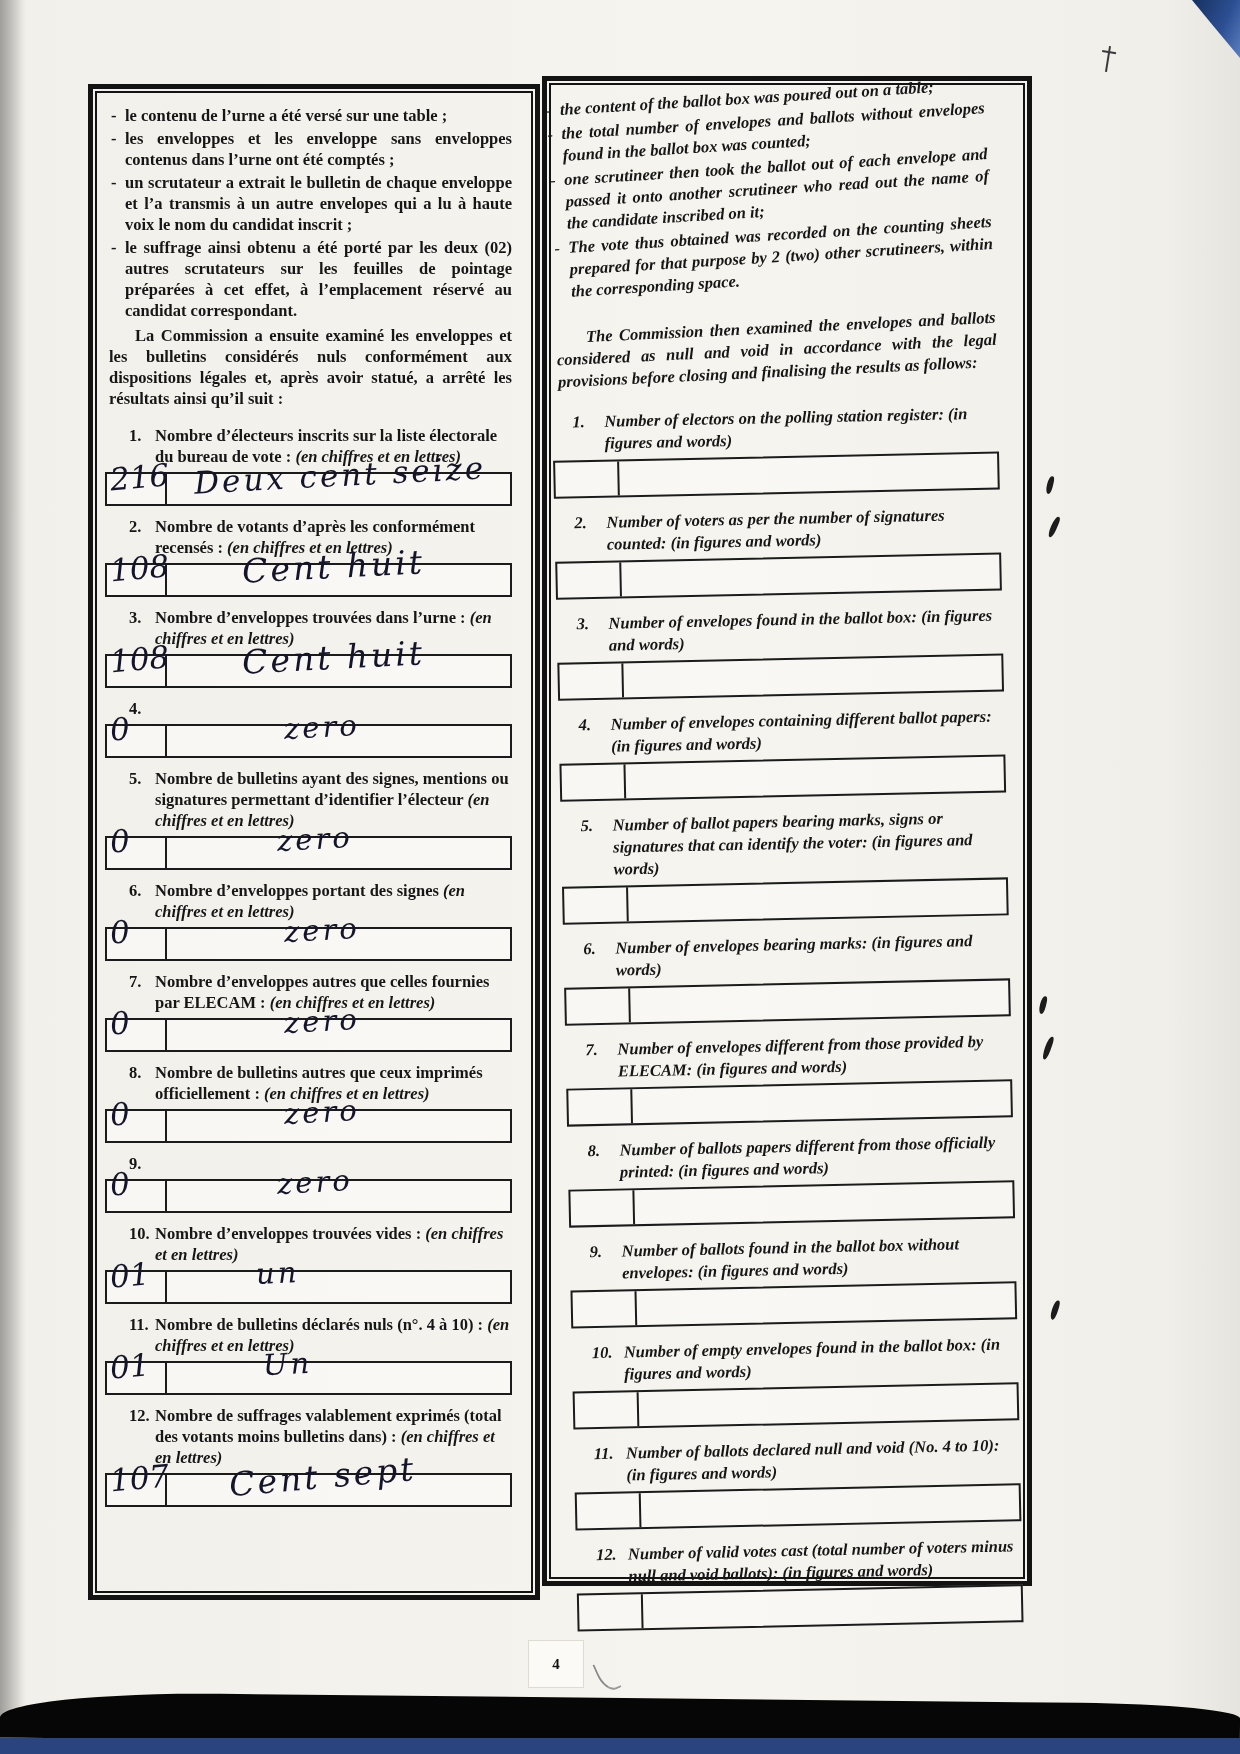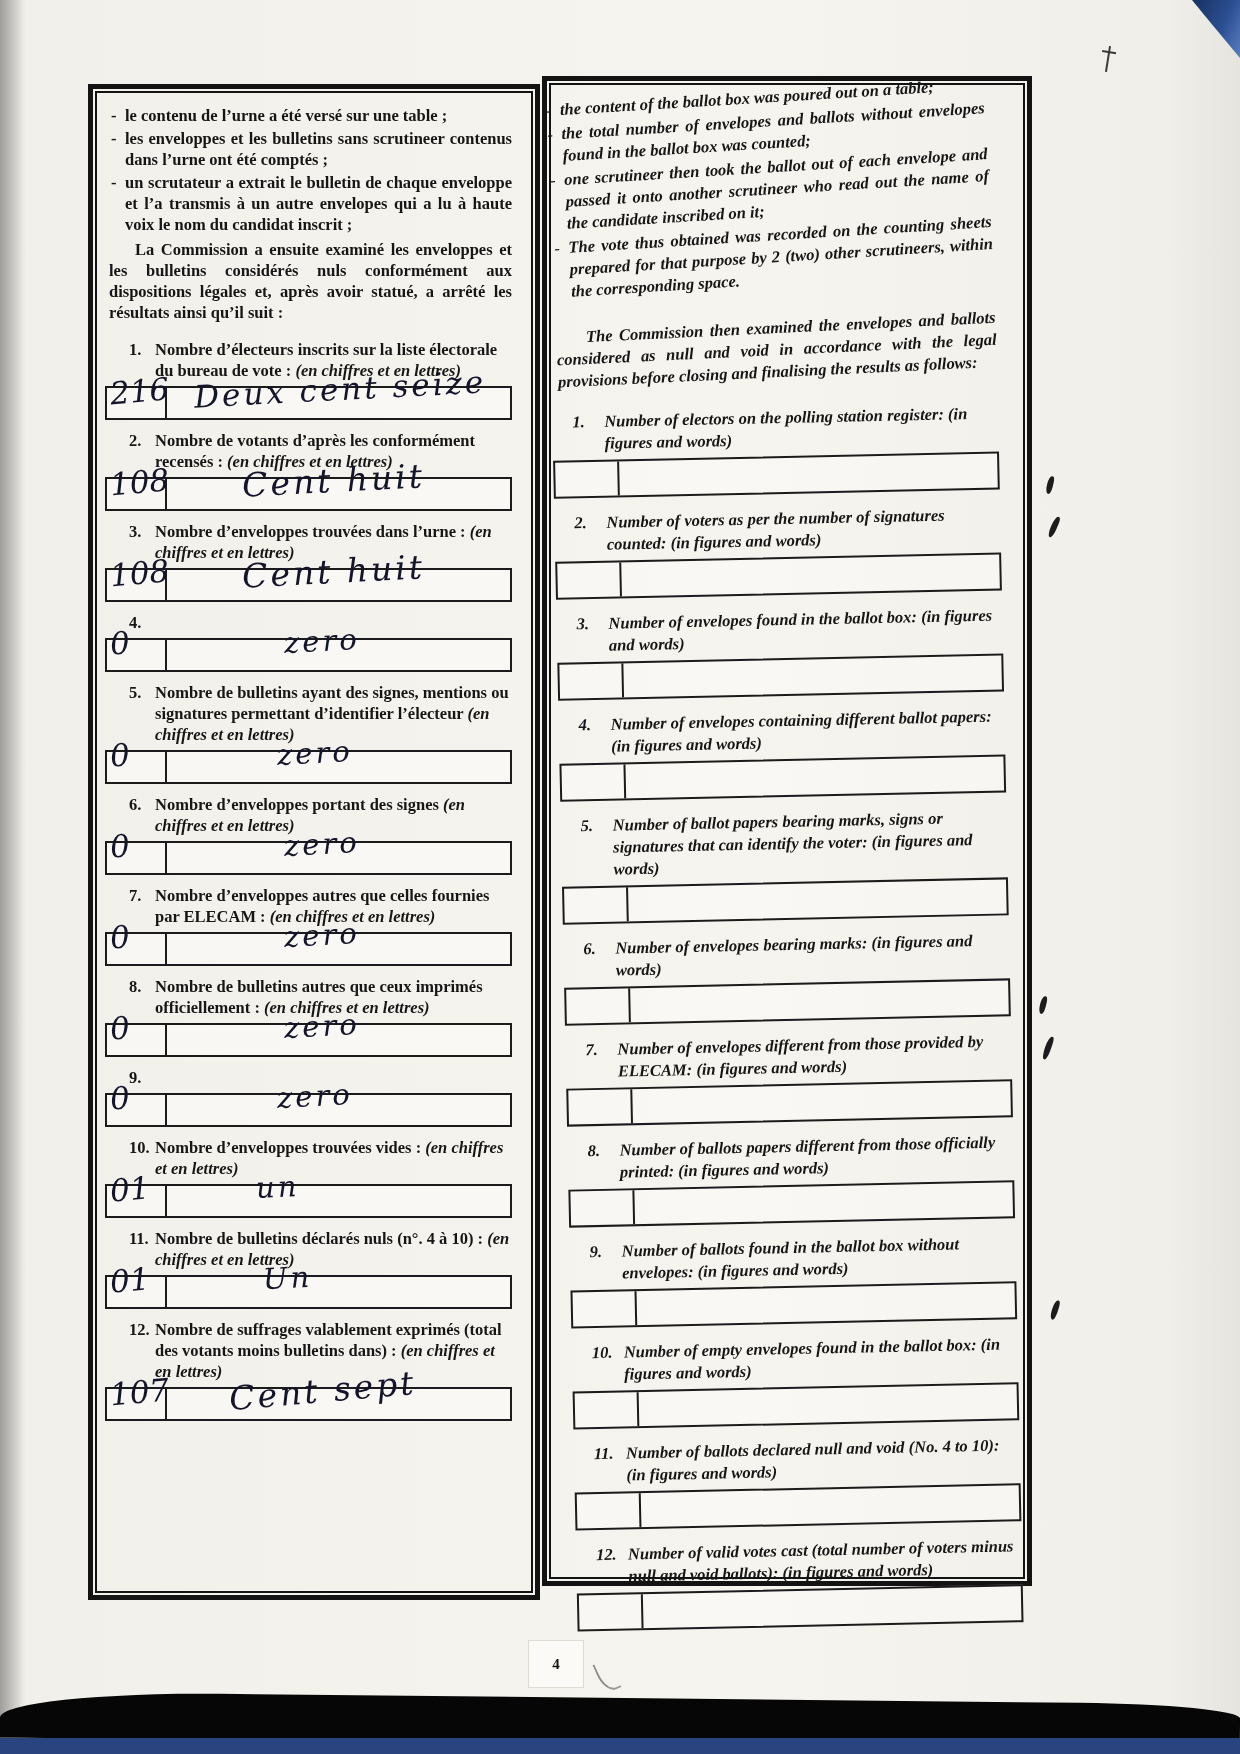--- a/index.html
+++ b/index.html
@@ -78,22 +78,23 @@
 <body>
 
 <div class="page">
   <div class="paper"></div>
   <div class="edge-shadow"></div>
 
   <div class="panel left-panel">
     <div class="fr-content">
       <div class="blist">
         <div class="bitem">le contenu de l’urne a été versé sur une table ;</div>
-        <div class="bitem">les enveloppes et les bulletins sans scrutineer contenus dans l’urne ont été comptés ;</div>
+        <div class="bitem">les enveloppes et les enveloppe sans enveloppes contenus dans l’urne ont été comptés ;</div>
         <div class="bitem">un scrutateur a extrait le bulletin de chaque enveloppe et l’a transmis à un autre envelopes qui a lu à haute voix le nom du candidat inscrit ;</div>
+        <div class="bitem">le suffrage ainsi obtenu a été porté par les deux (02) autres scrutateurs sur les feuilles de pointage préparées à cet effet, à l’emplacement réservé au candidat correspondant.</div>
       </div>
       <div class="fr-para">La Commission a ensuite examiné les enveloppes et les bulletins considérés nuls conformément aux dispositions légales et, après avoir statué, a arrêté les résultats ainsi qu’il suit :</div>
 
       <div class="items">
 
         <div class="item">
           <div class="item-head">
               <span class="inum">1.</span>
             <span class="itext"><span>Nombre d’électeurs inscrits sur la liste électorale du bureau de vote :</span> <span class="hint">(en chiffres et en lettres)</span></span>
             </div>

